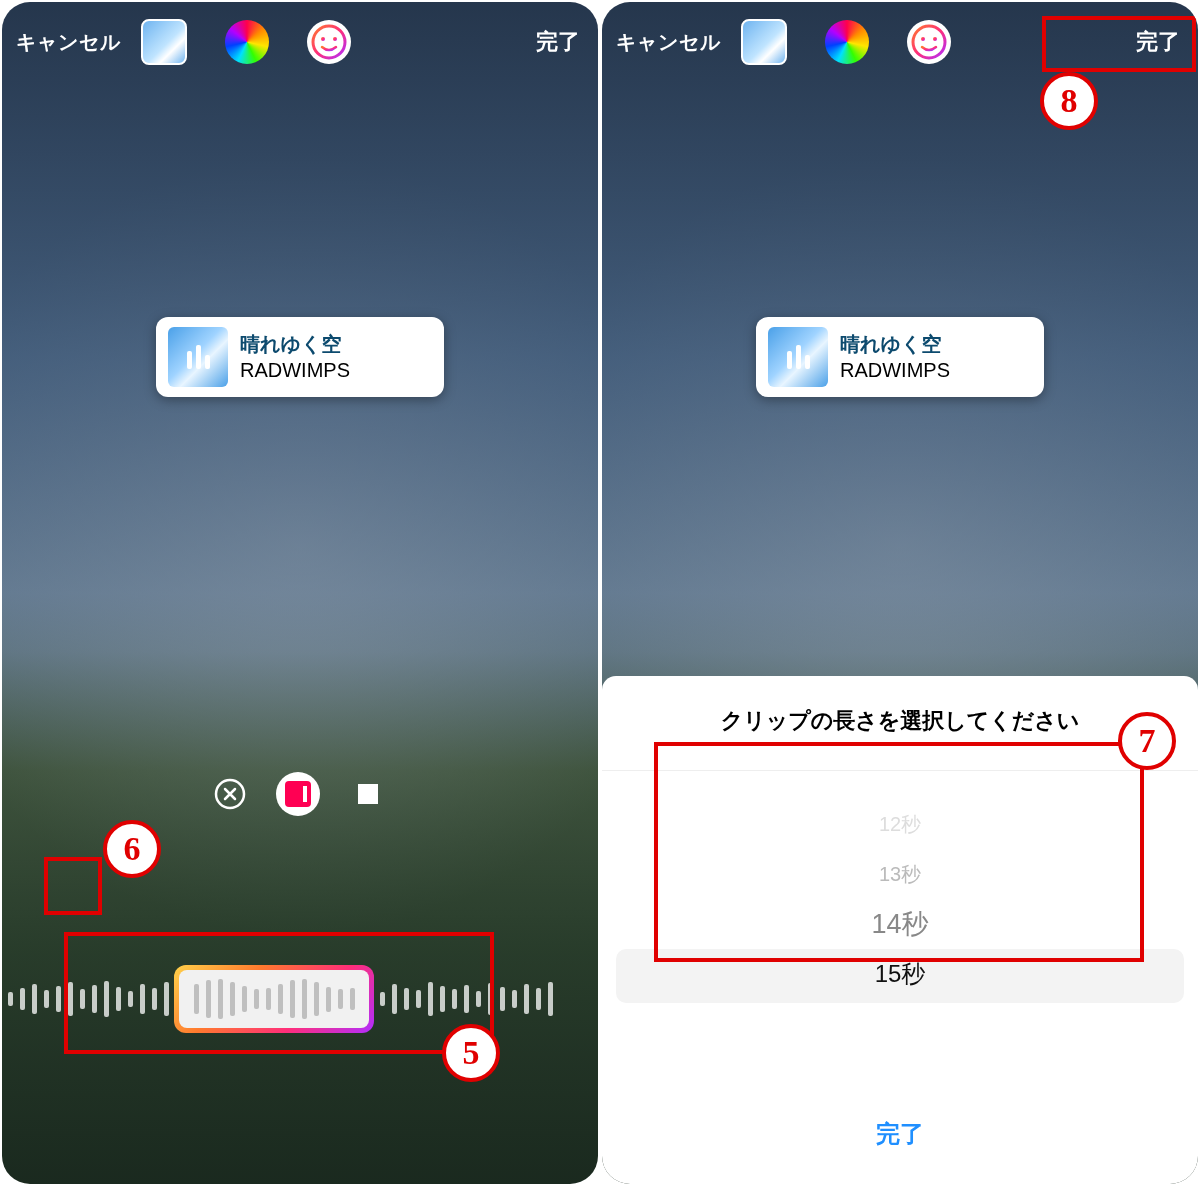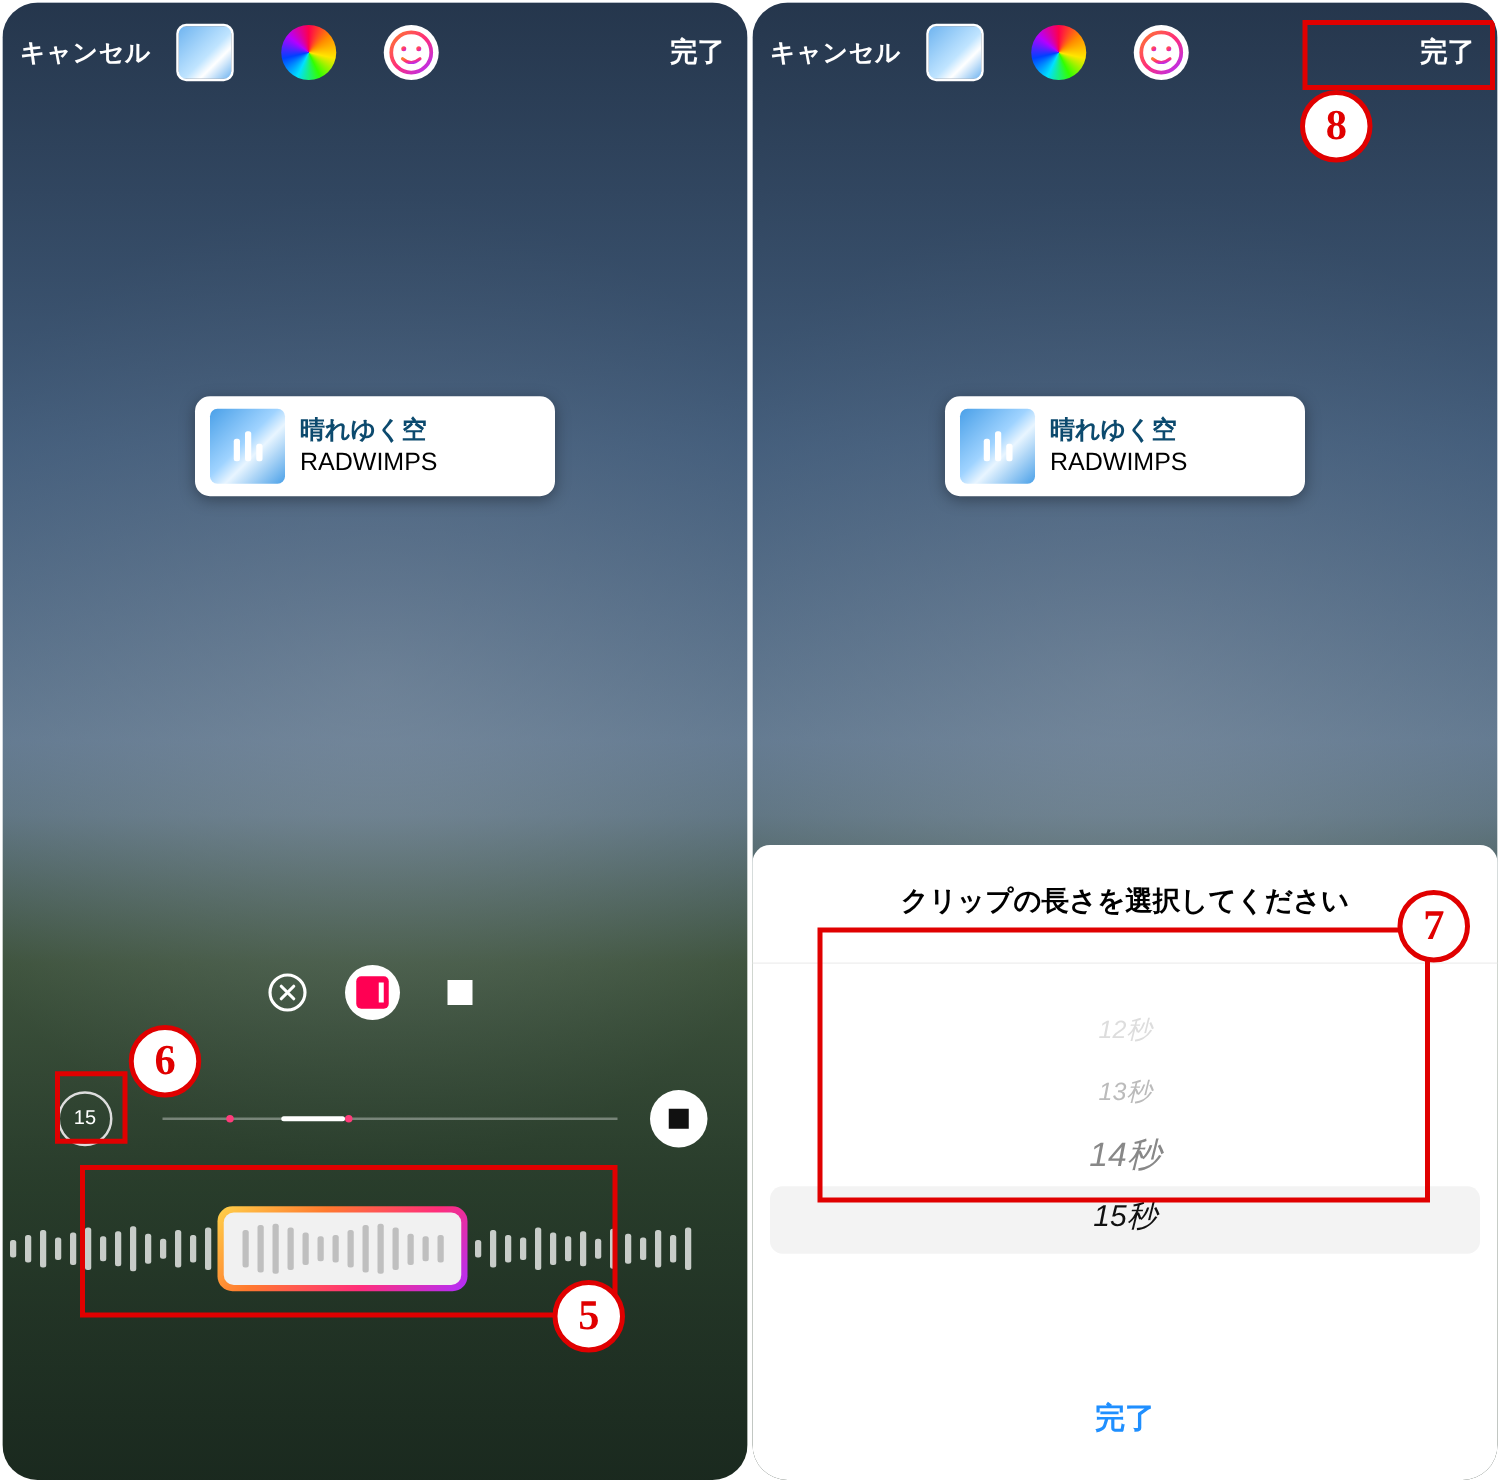--- a/index.html
+++ b/index.html
@@ -70,21 +70,21 @@
   .call { position:absolute; z-index:5; width:58px; height:58px; border-radius:50%; background:#fff; border:4px solid #e00000; display:flex; align-items:center; justify-content:center; color:#e00000; font-weight:800; font-size:34px; font-family: Georgia, serif; }
   .redbox { position:absolute; z-index:4; border:4px solid #e00000; pointer-events:none; }
 
   
   .panel { position:absolute; left:0; right:0; bottom:0; top:628px; background:#fff; border-top-left-radius: 14px; border-top-right-radius:14px; z-index:3; display:flex; flex-direction:column;margin-top:46px; }
   .panel .heading { text-align:center; font-size:22px; font-weight:700; color:#000; padding: 30px 0 34px; }
   .panel .divider { height:1px; background:#eee; }
   .picker { position:relative; height:300px; }
   .picker .hl { position:absolute; left:14px; right:14px; top:178px; height:54px; border-radius:10px; background:#f3f3f3; }
   .picker .items { position:absolute; left:0; right:0; top: 28px; display:flex; flex-direction:column; align-items:center; }
-  .picker .opt { height:50px; line-height:50px; font-size:28px; color:#999;font-style:italic; }
+  .picker .opt { height:50px; line-height:50px; font-size:28px; color:#999; }
   .picker .opt.lvl0 { color:#111; font-size:24px; font-weight:500; }
   .picker .opt.lvl1 { color:#888; font-size:27px; }
   .picker .opt.lvl2 { color:#bbb; font-size:20px; }
   .picker .opt.lvl3 { color:#ddd; font-size:20px; }
   .panel .footer { margin-top:auto; padding:28px 0 34px; text-align:center; }
   .panel .footer .done { color:#1f8fff; font-size:24px; font-weight:600; }
 </style>
 </head>
 <body>
 
@@ -142,31 +142,20 @@
       <span class="mc-btn mc-album">
           <span class="inner"></span>
         </span>
       <span class="mc-btn mc-text">
         <svg viewBox="0 0 26 26">
             <rect x="3" y="3" width="20" height="20" fill="#fff"></rect>
           </svg>
       </span>
     </div>
 
-    <div class="scrub-row">
-      <span class="dur-badge">15</span>
-      <div class="timeline">
-        <span class="dot d1"></span>
-          <span class="seg"></span>
-          <span class="dot d2"></span>
-      </div>
-      <span class="stop-btn">
-          <span class="sq"></span>
-        </span>
-    </div>
 
     <div class="wave-row">
       <div class="wave-bg" id="waveBgL">
           <span style="height: 14px;"></span>
           <span style="height: 22px;"></span>
           <span style="height: 30px;"></span>
           <span style="height: 18px;"></span>
           <span style="height: 26px;"></span>
           <span style="height: 34px;"></span>
           <span style="height: 20px;"></span>

